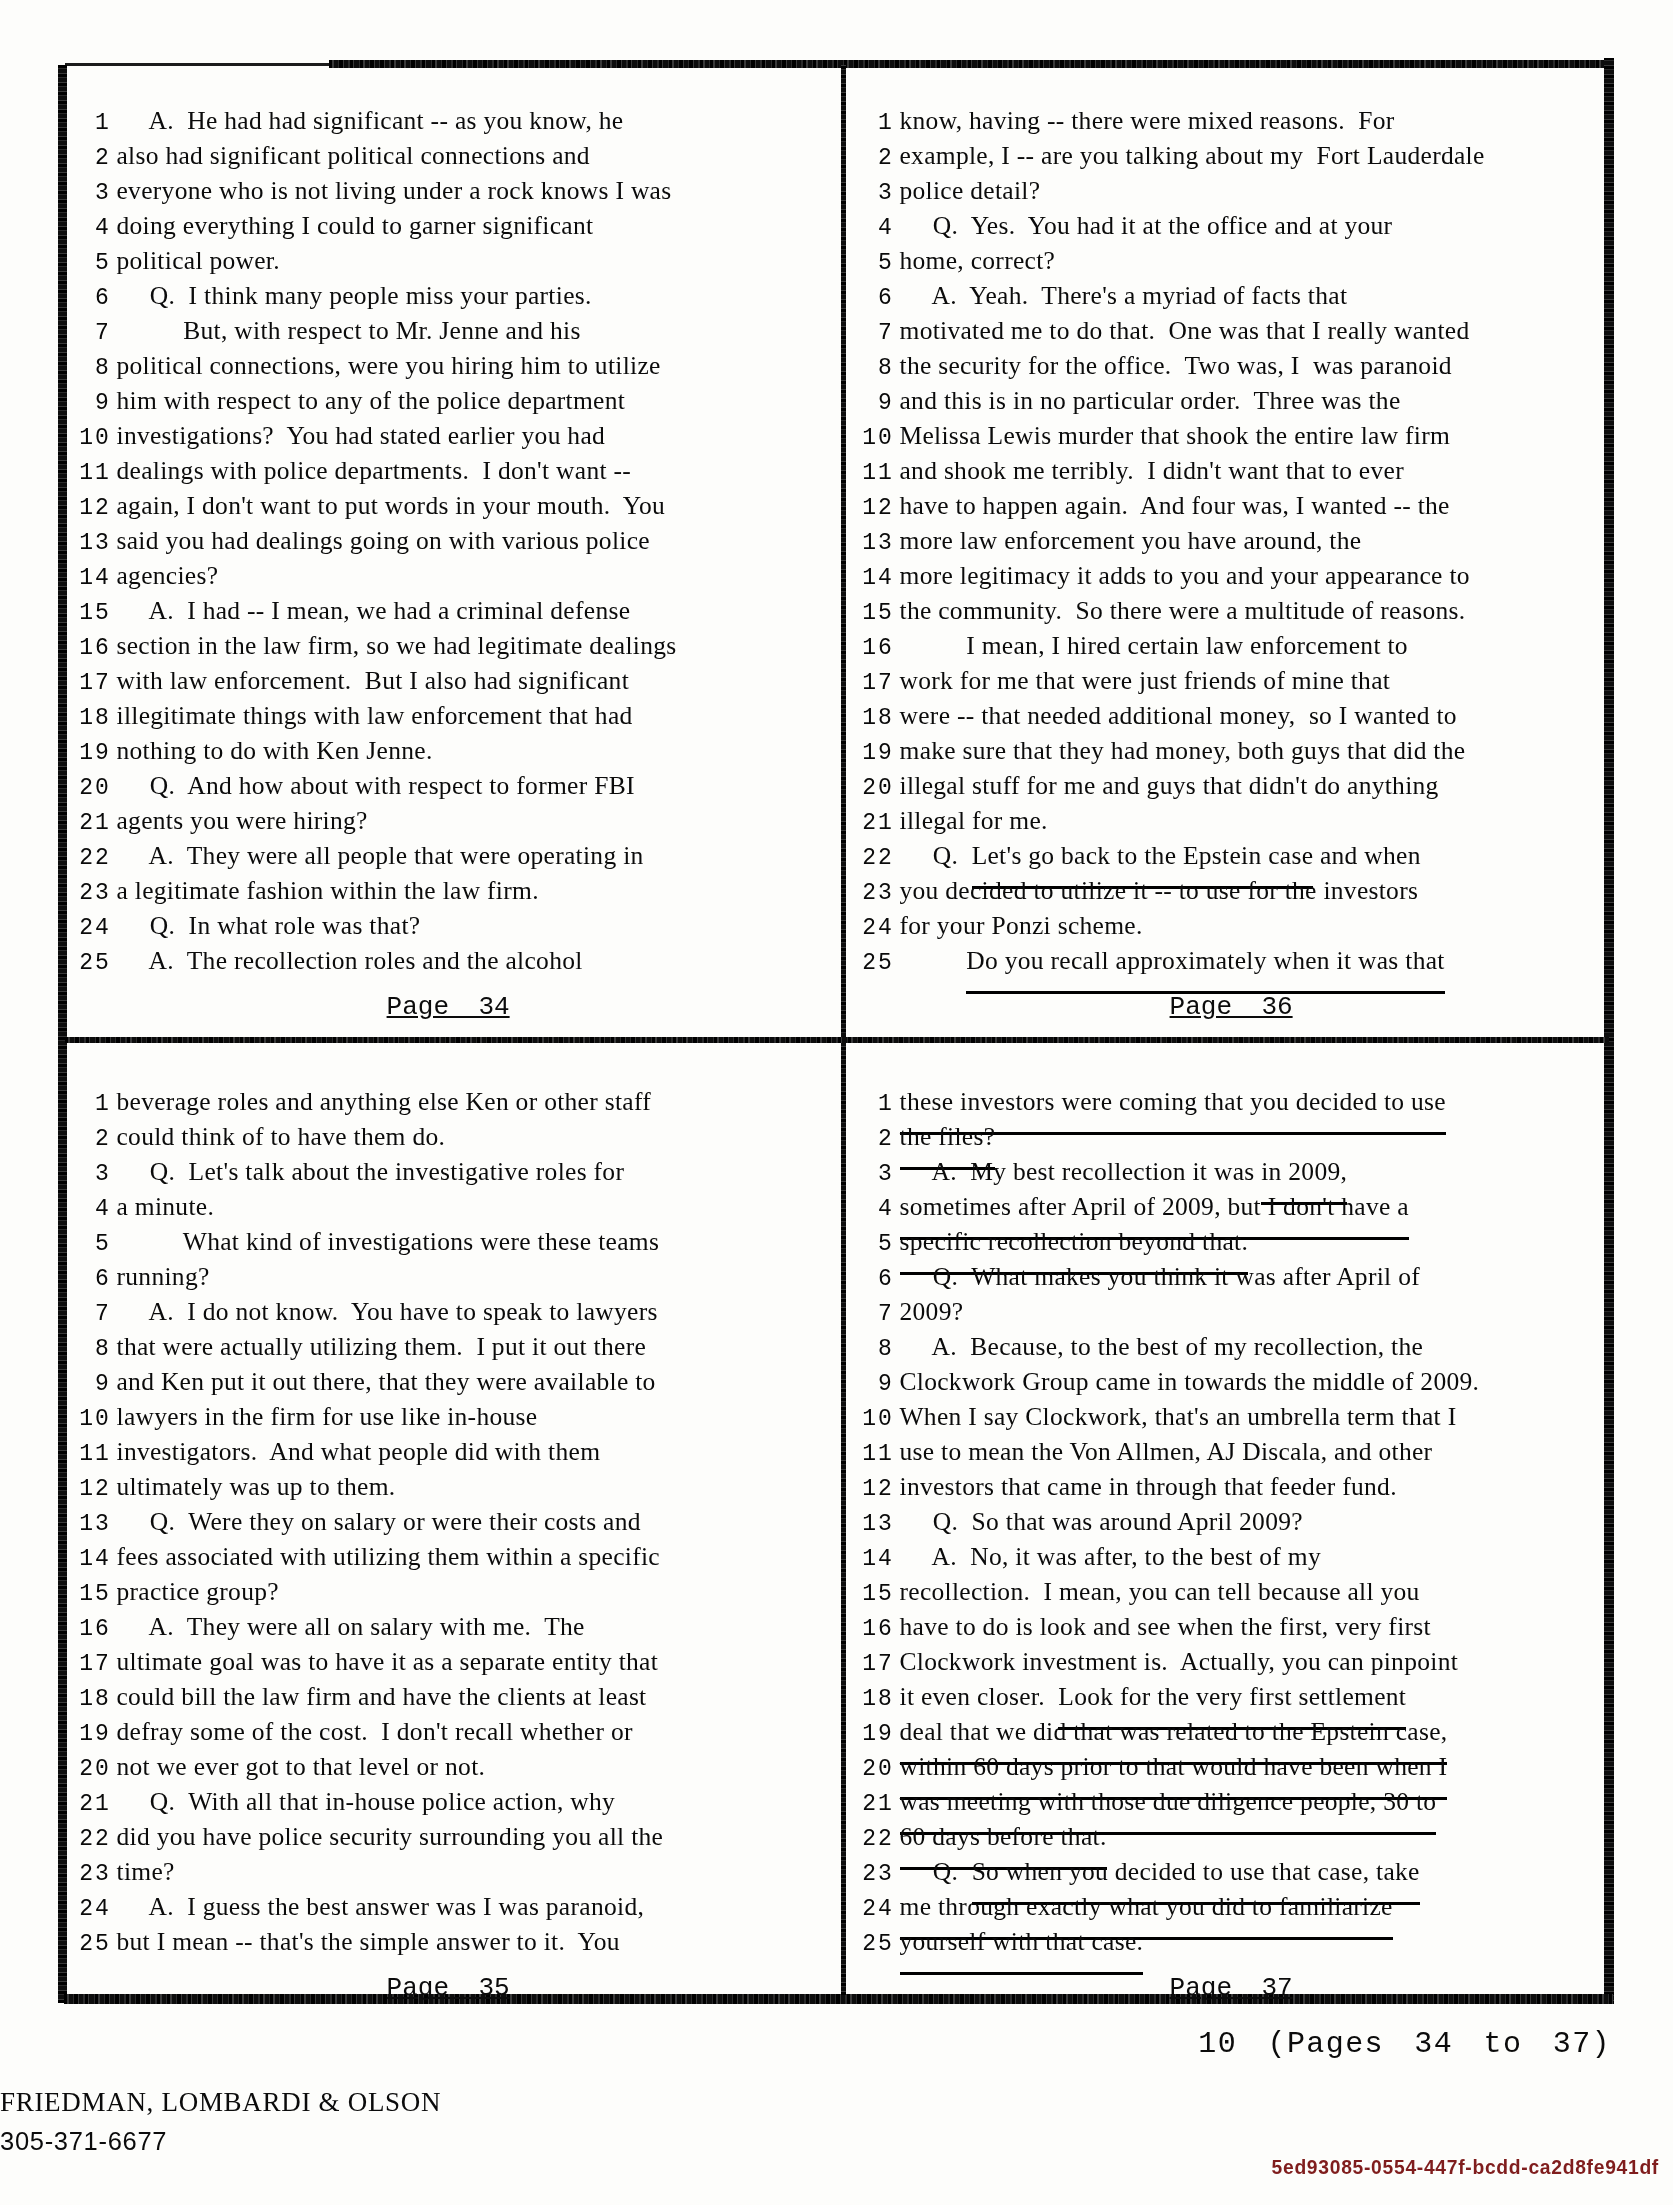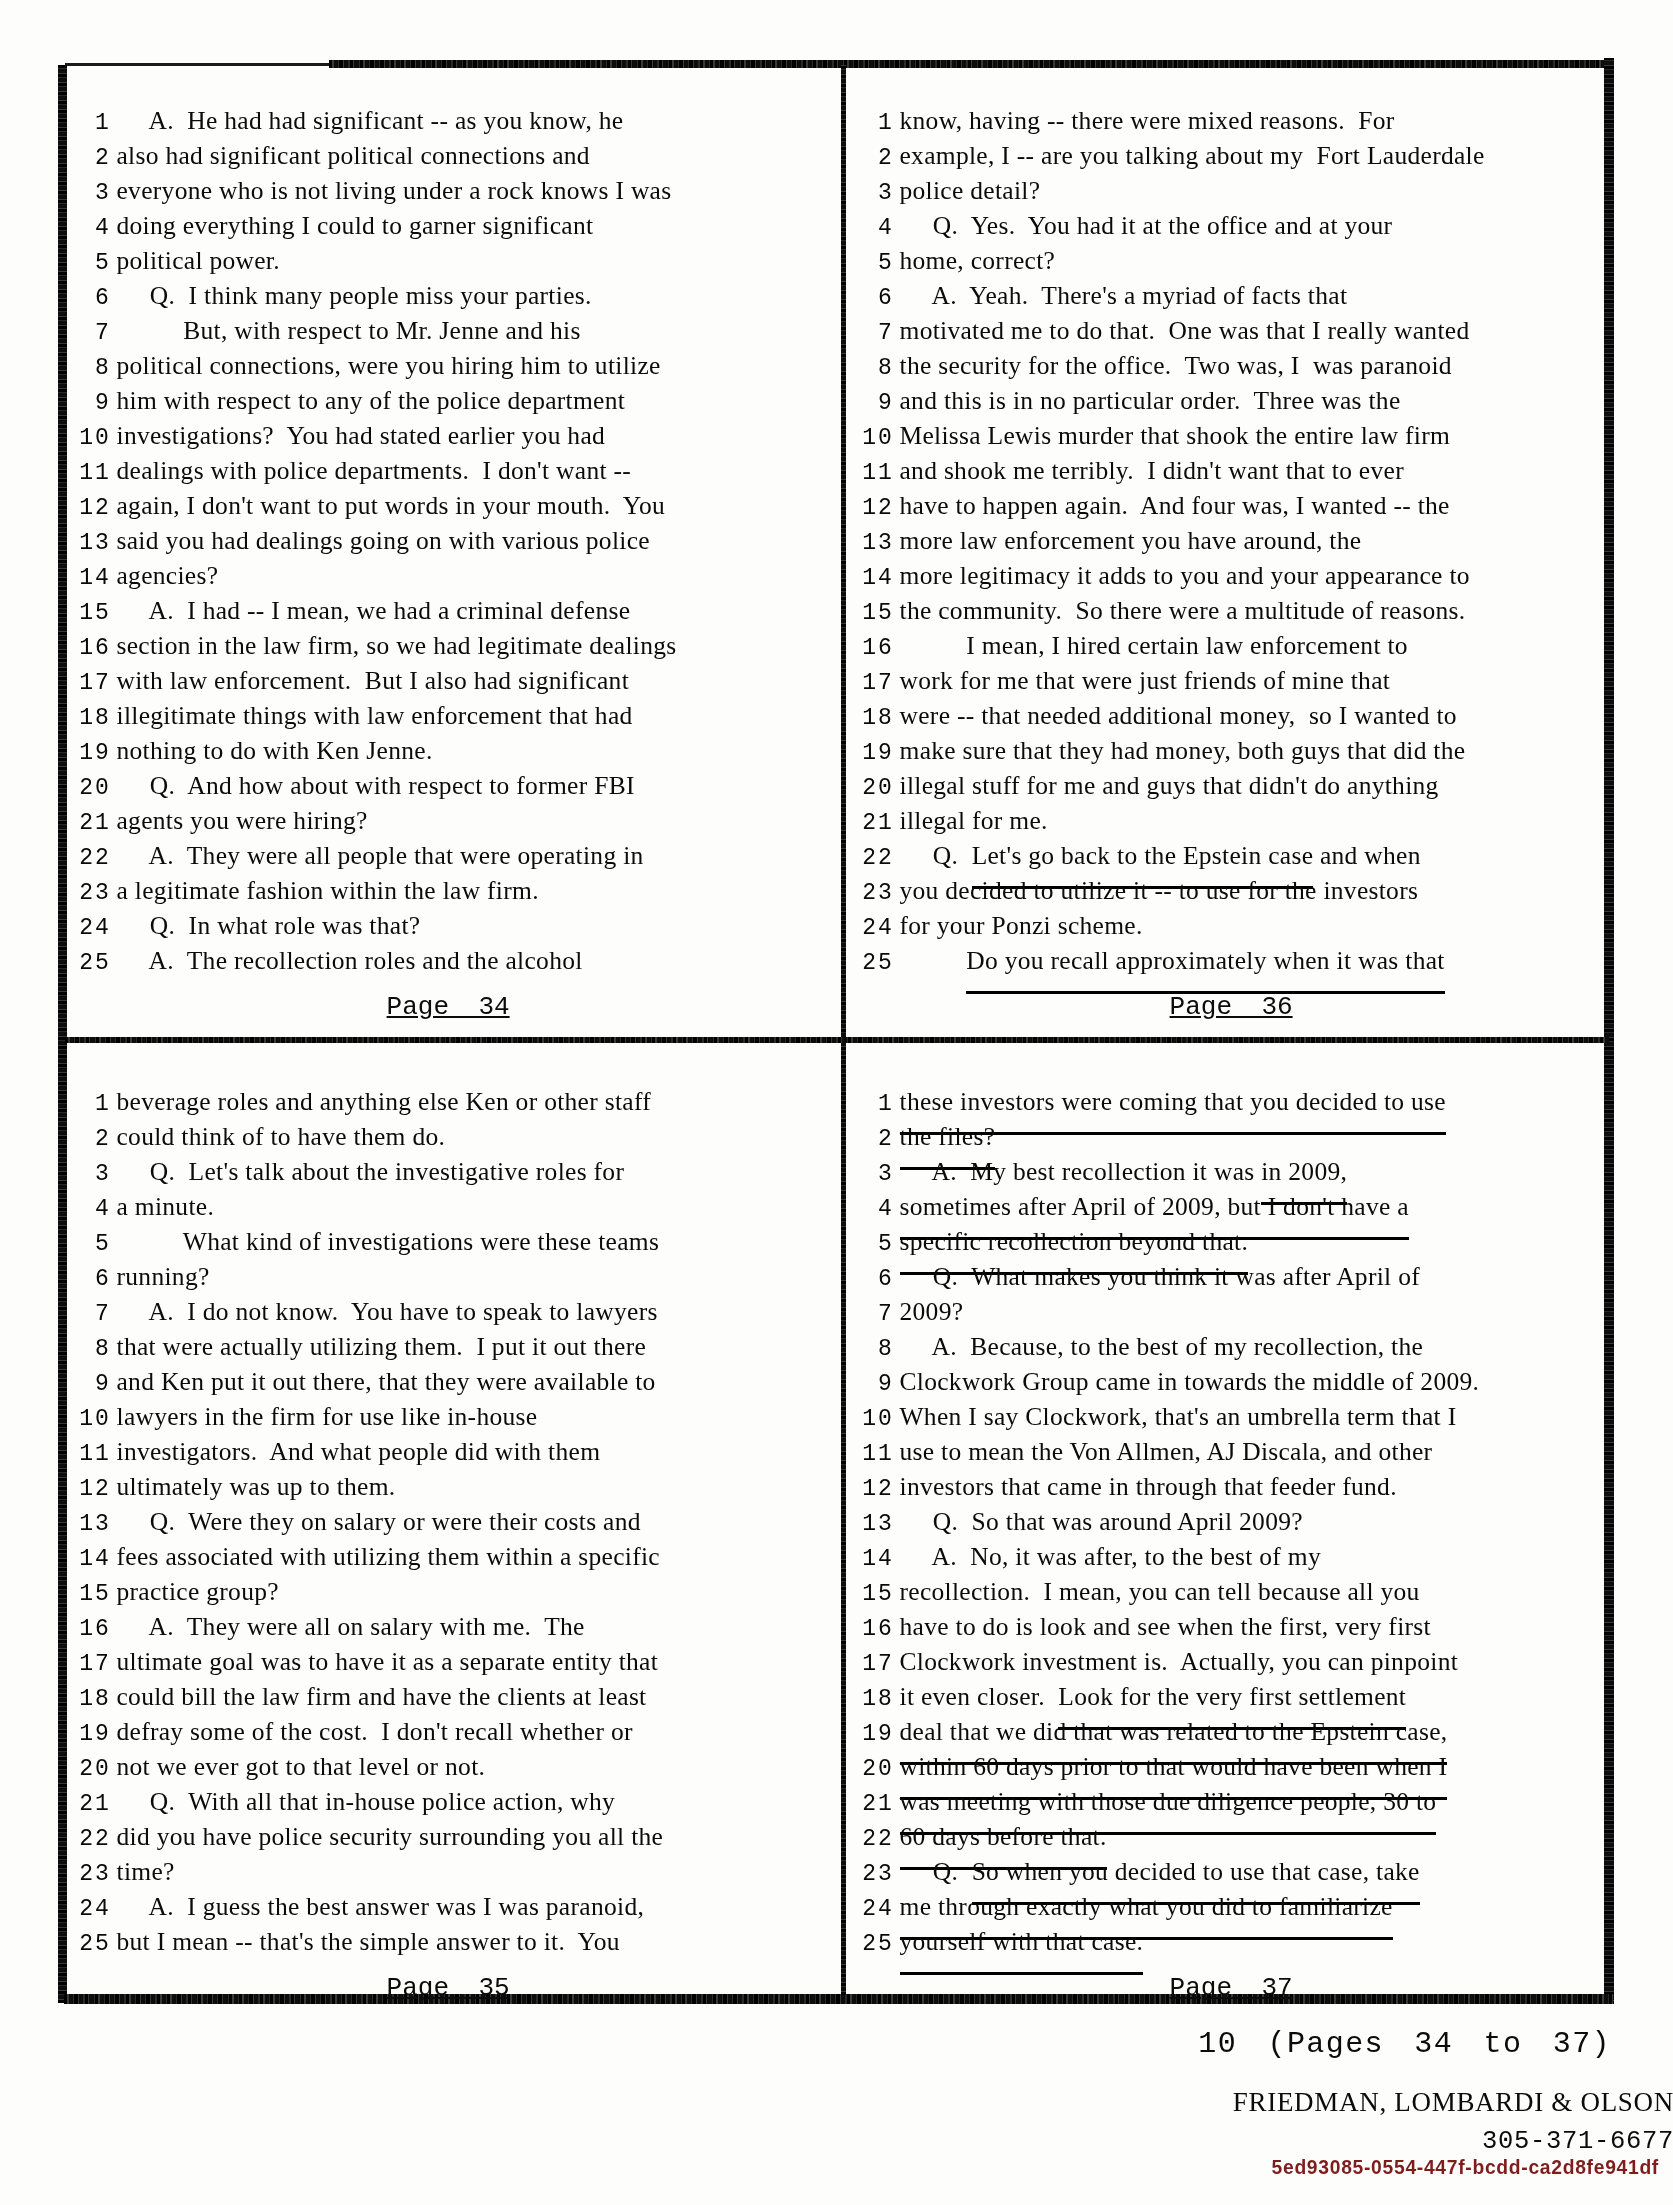--- a/index.html
+++ b/index.html
@@ -14,24 +14,24 @@
   .line{display:flex;height:35px;align-items:baseline;}
   .ln{flex:none;width:41px;text-align:right;padding-right:5.5px;
       font-family:"Liberation Mono",monospace;font-size:23px;letter-spacing:2.1px;color:#0a0a0a;}
   .txt{font-family:"Liberation Serif",serif;font-size:25.5px;white-space:pre;letter-spacing:0.3px;}
   .txt .u{border-bottom:3.4px solid #000;padding-bottom:16px;}
   .plabel{margin-top:11px;text-align:center;padding-right:2.8px;
           font-family:"Liberation Mono",monospace;font-size:26px;word-spacing:13.8px;text-decoration:underline;}
   
   .pagerange{position:absolute;top:2027px;right:63px;
              font-family:"Liberation Mono",monospace;font-size:30px;word-spacing:11px;letter-spacing:1.4px;}
-  .firm{position:absolute;top:2087px;left:0;width:100%;text-align:right;
+  .firm{position:absolute;top:2087px;left:0;width:100%;text-align:left;
         font-family:"Liberation Serif",serif;font-size:27px;letter-spacing:0.7px;}
-  .phone{position:absolute;top:2127px;left:0;width:100%;text-align:right;
-         font-family:Liberation Mono, monospace;font-size:25.5px;letter-spacing:0.7px;}
+  .phone{position:absolute;top:2127px;left:0;width:100%;text-align:left;
+         font-family:Liberation Sans, sans-serif;font-size:25.5px;letter-spacing:0.7px;}
   .docid{position:absolute;top:2157px;right:15px;
          font-family:"Liberation Sans",sans-serif;font-weight:bold;font-size:19.3px;color:#7f1d1d;letter-spacing:0.7px;}
 </style>
 </head>
 <body>
 
 <div id="canvas">
 
   <div class="thinline" style="left:65px;top:63px;width:1544px;height:2.8px;"></div>
   <div class="hbar" style="left:329px;top:60px;width:1280px;height:8.3px;"></div>

